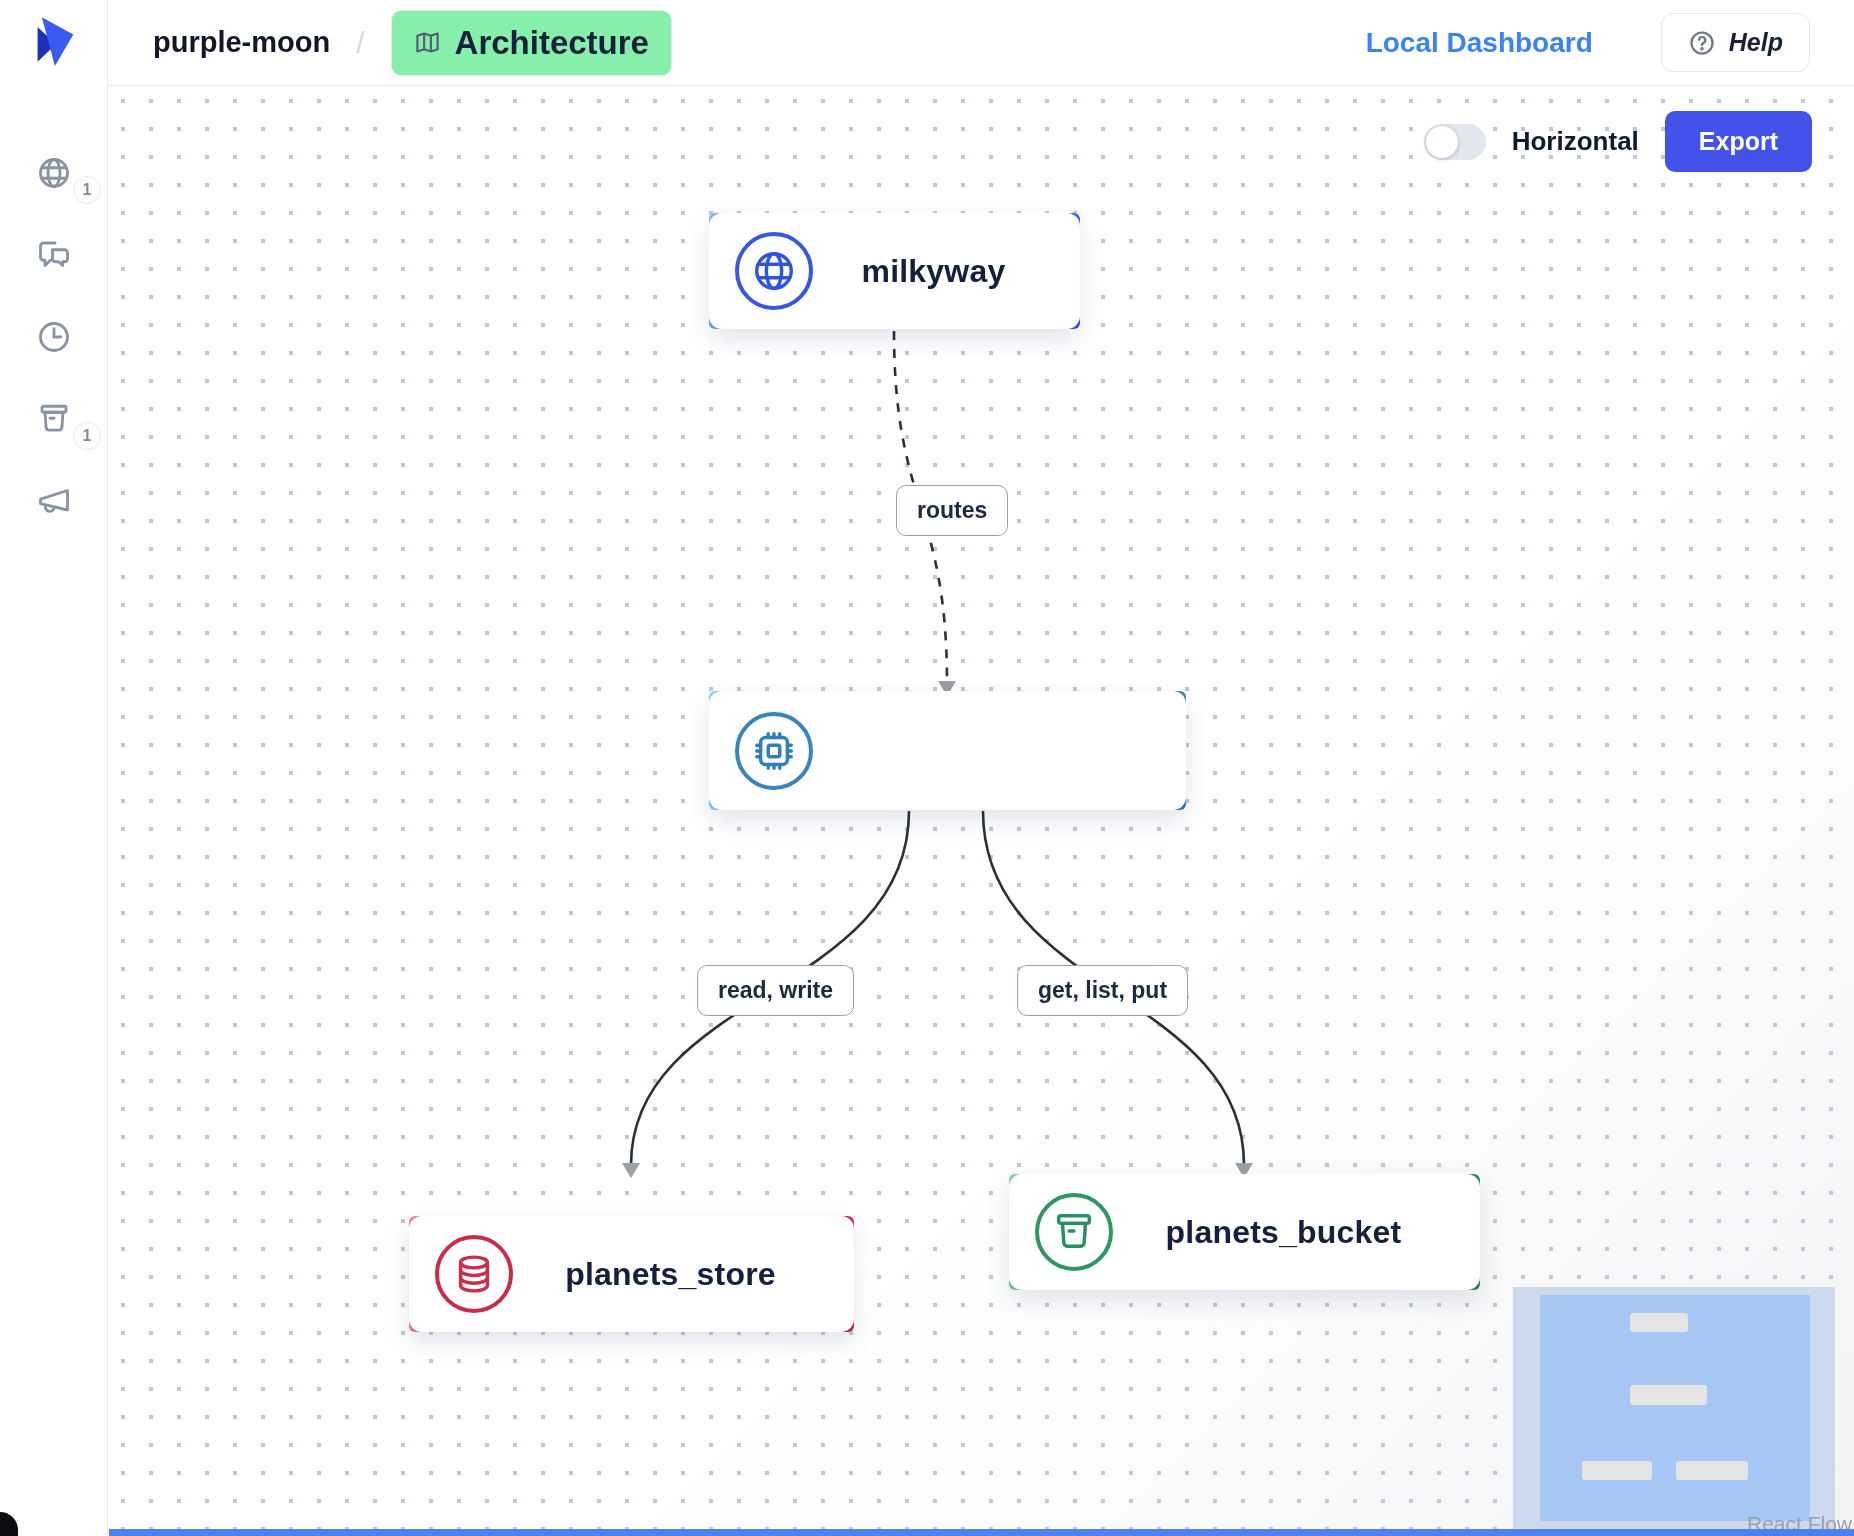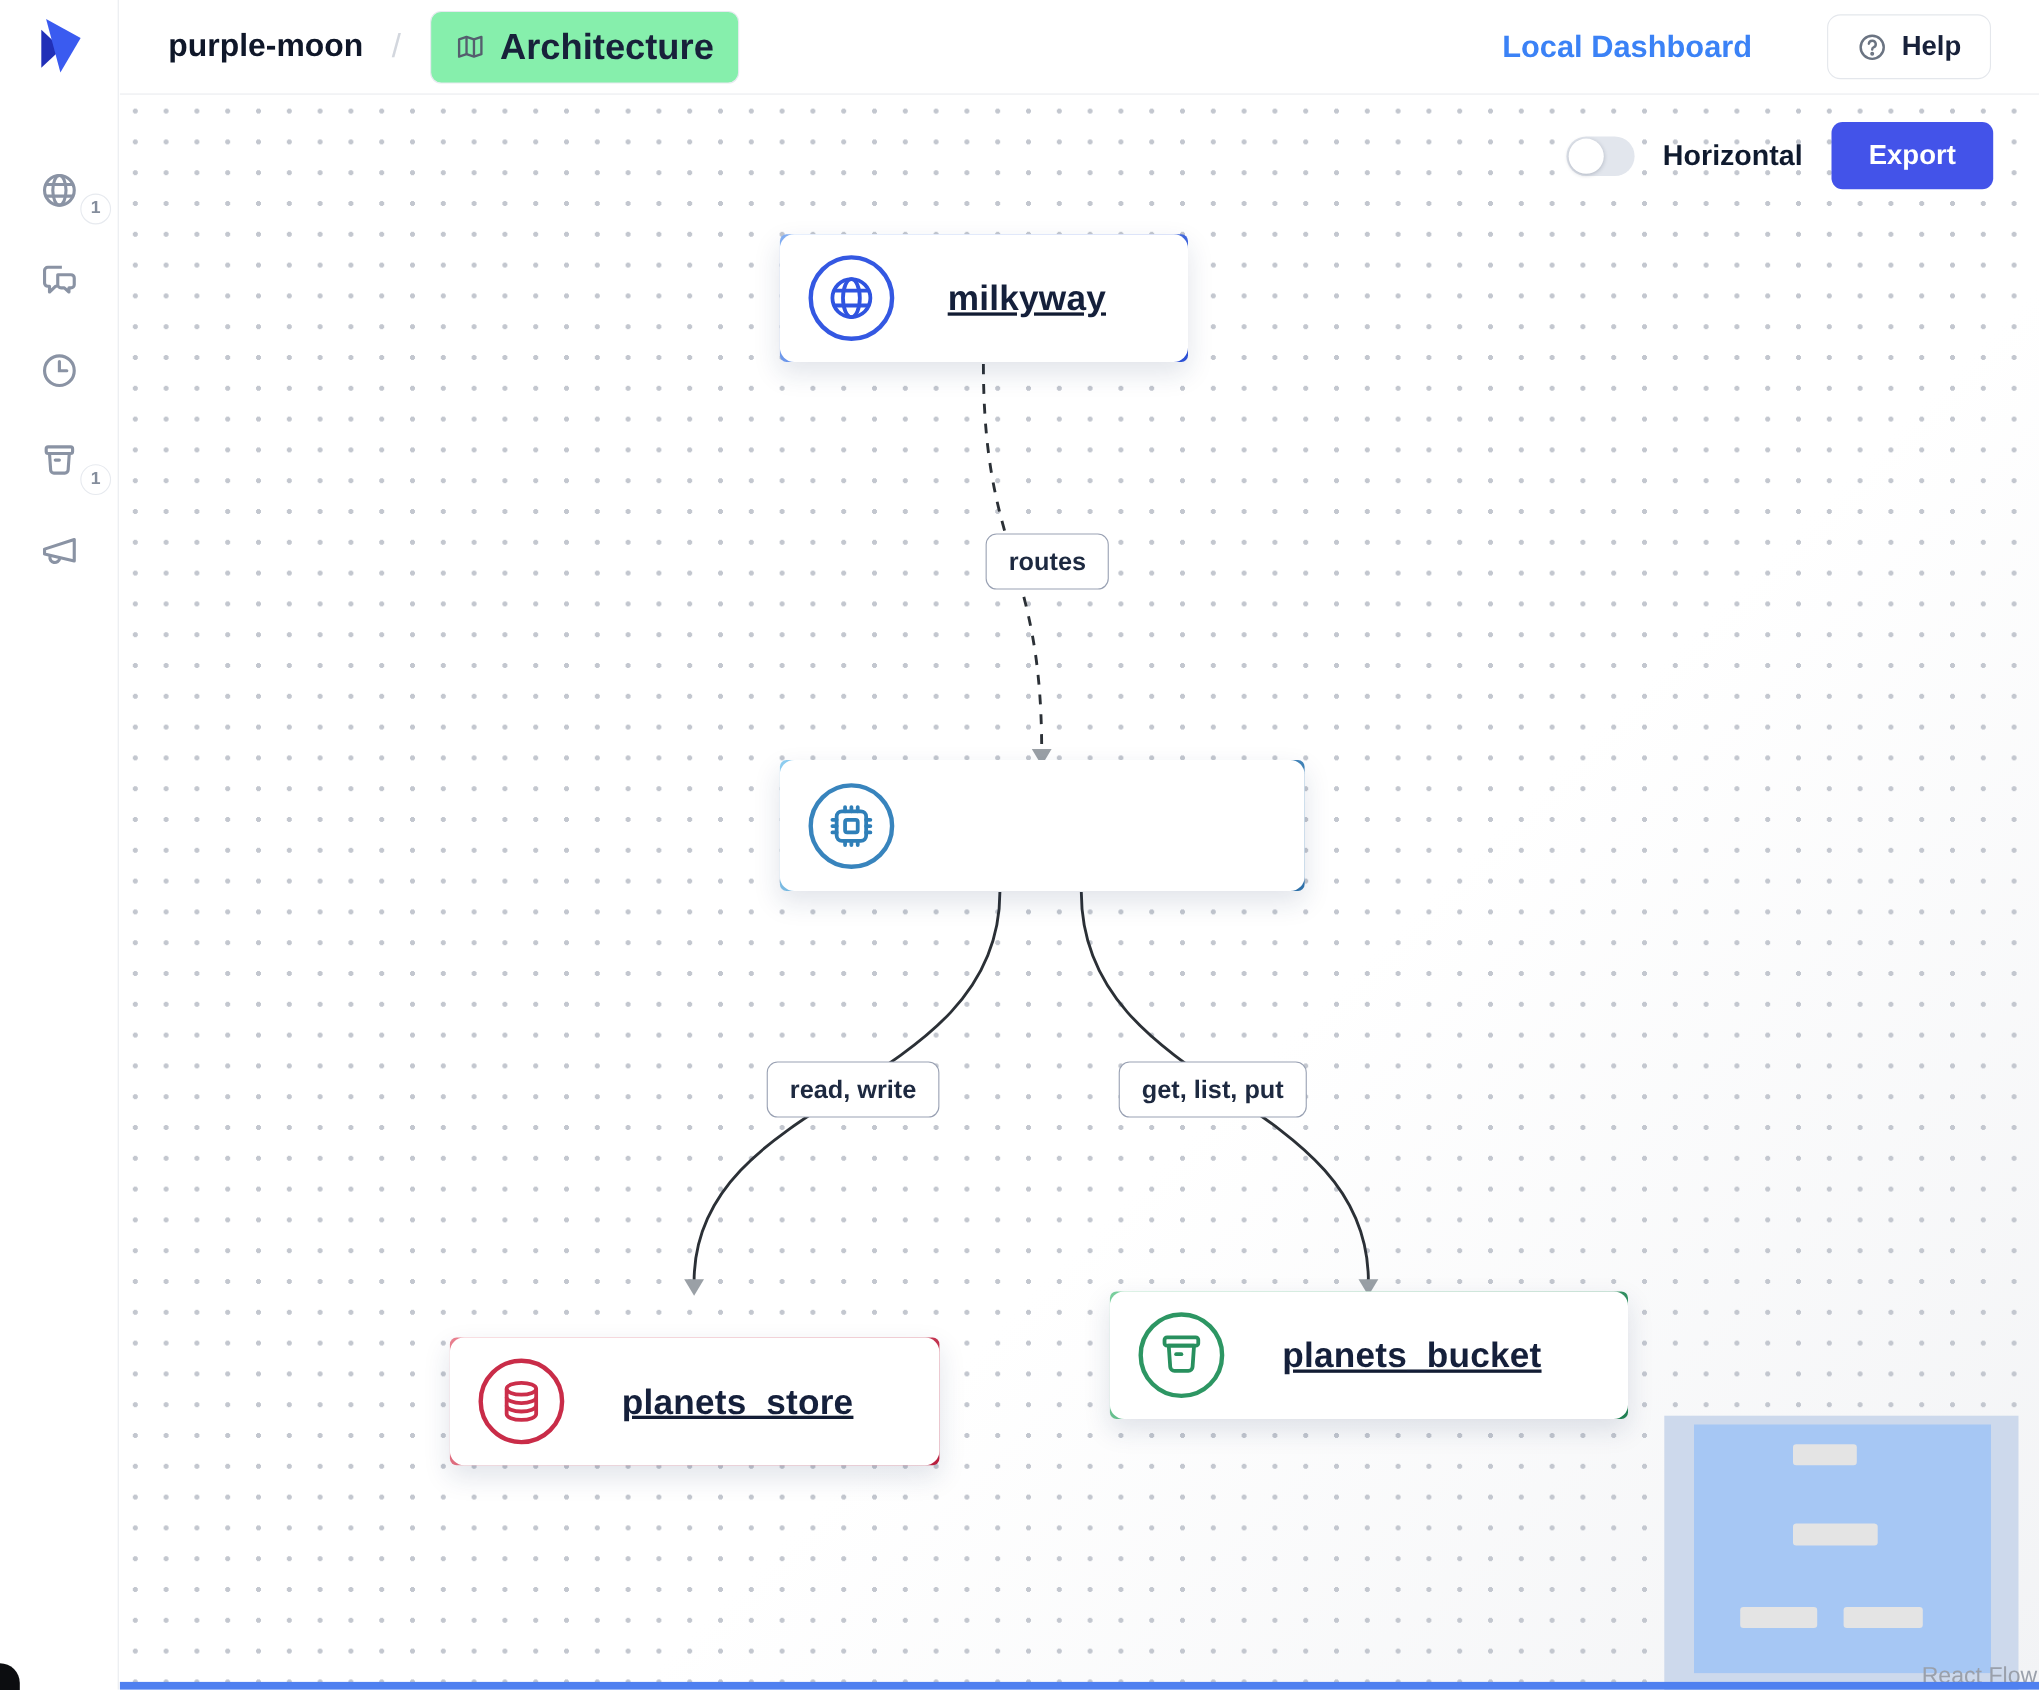--- a/index.html
+++ b/index.html
@@ -27,21 +27,21 @@
   .hgroup { display:flex; align-items:center; gap:26px; }
   .project-name { font-size:29px; font-weight:700; color:#0f1729; }
   .crumb-sep { font-size:30px; color:#d3d7de; font-weight:400; }
   .view-btn { display:flex; align-items:center; gap:14px; background:#86efac;
     border:1px solid #e7eaf0; border-radius:10px; padding:13px 22px;
     font-size:33px; font-weight:700; color:#18213a; cursor:pointer; }
   .view-btn svg { width:27px; height:27px; color:#555e6e; }
   .dash-title { font-size:28px; font-weight:700; color:#3b82f6; margin-right:42px; }
   .help-btn { display:flex; align-items:center; gap:13px; background:#ffffff;
     border:1px solid #e4e7ec; border-radius:12px; padding:14px 26px;
-    font-size:25px; font-weight:700; color:#18213a; cursor:pointer; }
+    font-size:25px; font-weight:700; color:#18213a; cursor:pointer;font-style:italic; }
   .help-btn svg { width:28px; height:28px; color:#6b7482; }
 
   
   .canvas { position:absolute; left:109px; top:87px; right:0; bottom:0;
     background:
       radial-gradient(circle, #c3c7cf 2.3px, rgba(0,0,0,0) 2.3px) 0 0 / 28px 28px,
       linear-gradient(135deg, #ffffff 60%, #f2f3f5 100%); }
 
   .toolbar { position:absolute; top:24px; right:42px; display:flex;
     align-items:center; gap:26px; z-index:6; }
@@ -52,21 +52,21 @@
   .toggle-label { font-size:26px; font-weight:600; color:#0f1a2e; }
   .export-btn { background:#4353e9; color:#ffffff; border:none; border-radius:10px;
     padding:16px 34px; font-size:25px; font-weight:700; cursor:pointer;
     font-family:"Liberation Sans", sans-serif; }
 
   .edges { position:absolute; left:0; top:0; width:1746px; height:1450px;
     z-index:1; pointer-events:none; }
 
   
   .node { position:absolute; border-radius:6px; padding:0; z-index:2;
-    box-shadow:0 10px 24px rgba(25,45,90,.13); cursor:pointer;text-decoration:underline; }
+    box-shadow:0 10px 24px rgba(25,45,90,.13); cursor:pointer; }
   .node-inner { background:#ffffff; border-radius:13px; height:100%; width:100%;
     display:flex; align-items:center; padding:0 26px; }
   .node-icon { flex:0 0 auto; width:78px; height:78px; border-radius:50%;
     display:flex; align-items:center; justify-content:center; border:4px solid; }
   .node-icon svg { width:46px; height:46px; }
   .node-label { flex:1; text-align:center; font-size:32px; font-weight:700;
     color:#15203b; letter-spacing:.2px; }
 
   .node-blue   { background:linear-gradient(135deg,#82aef2,#2b4fd4); }
   .node-blue   .node-icon { border-color:#3458e2; color:#2f54e0; }

